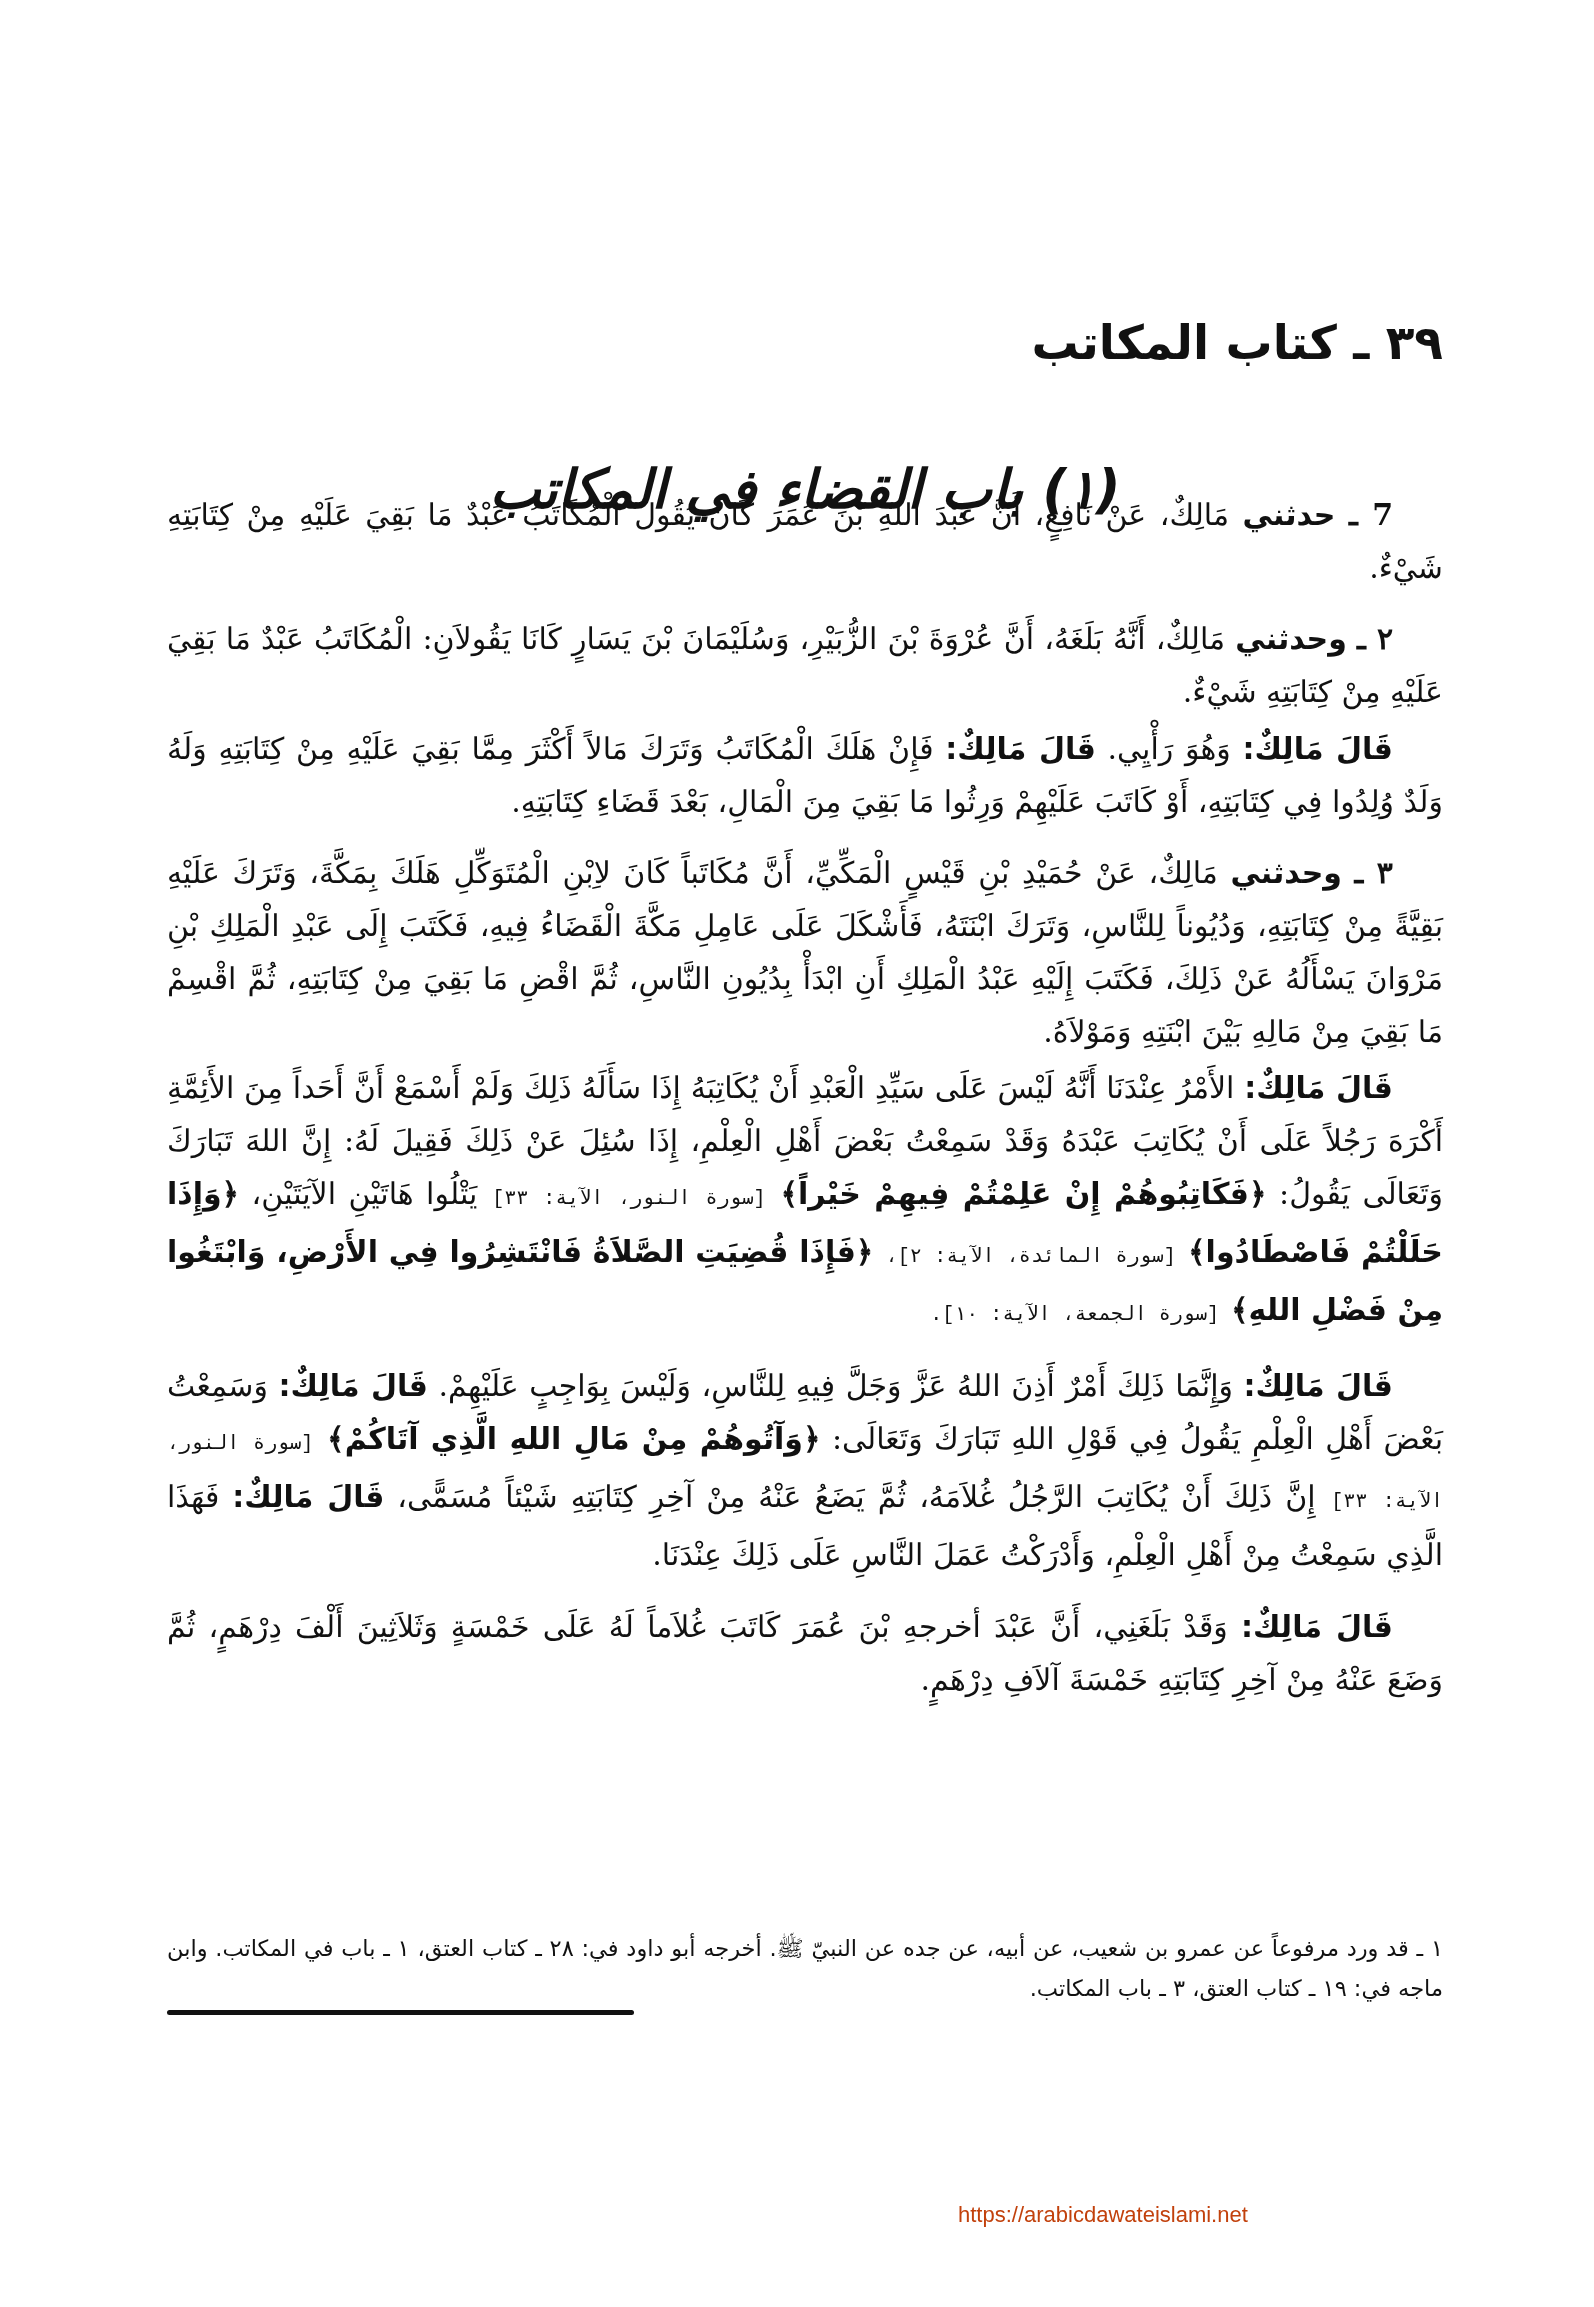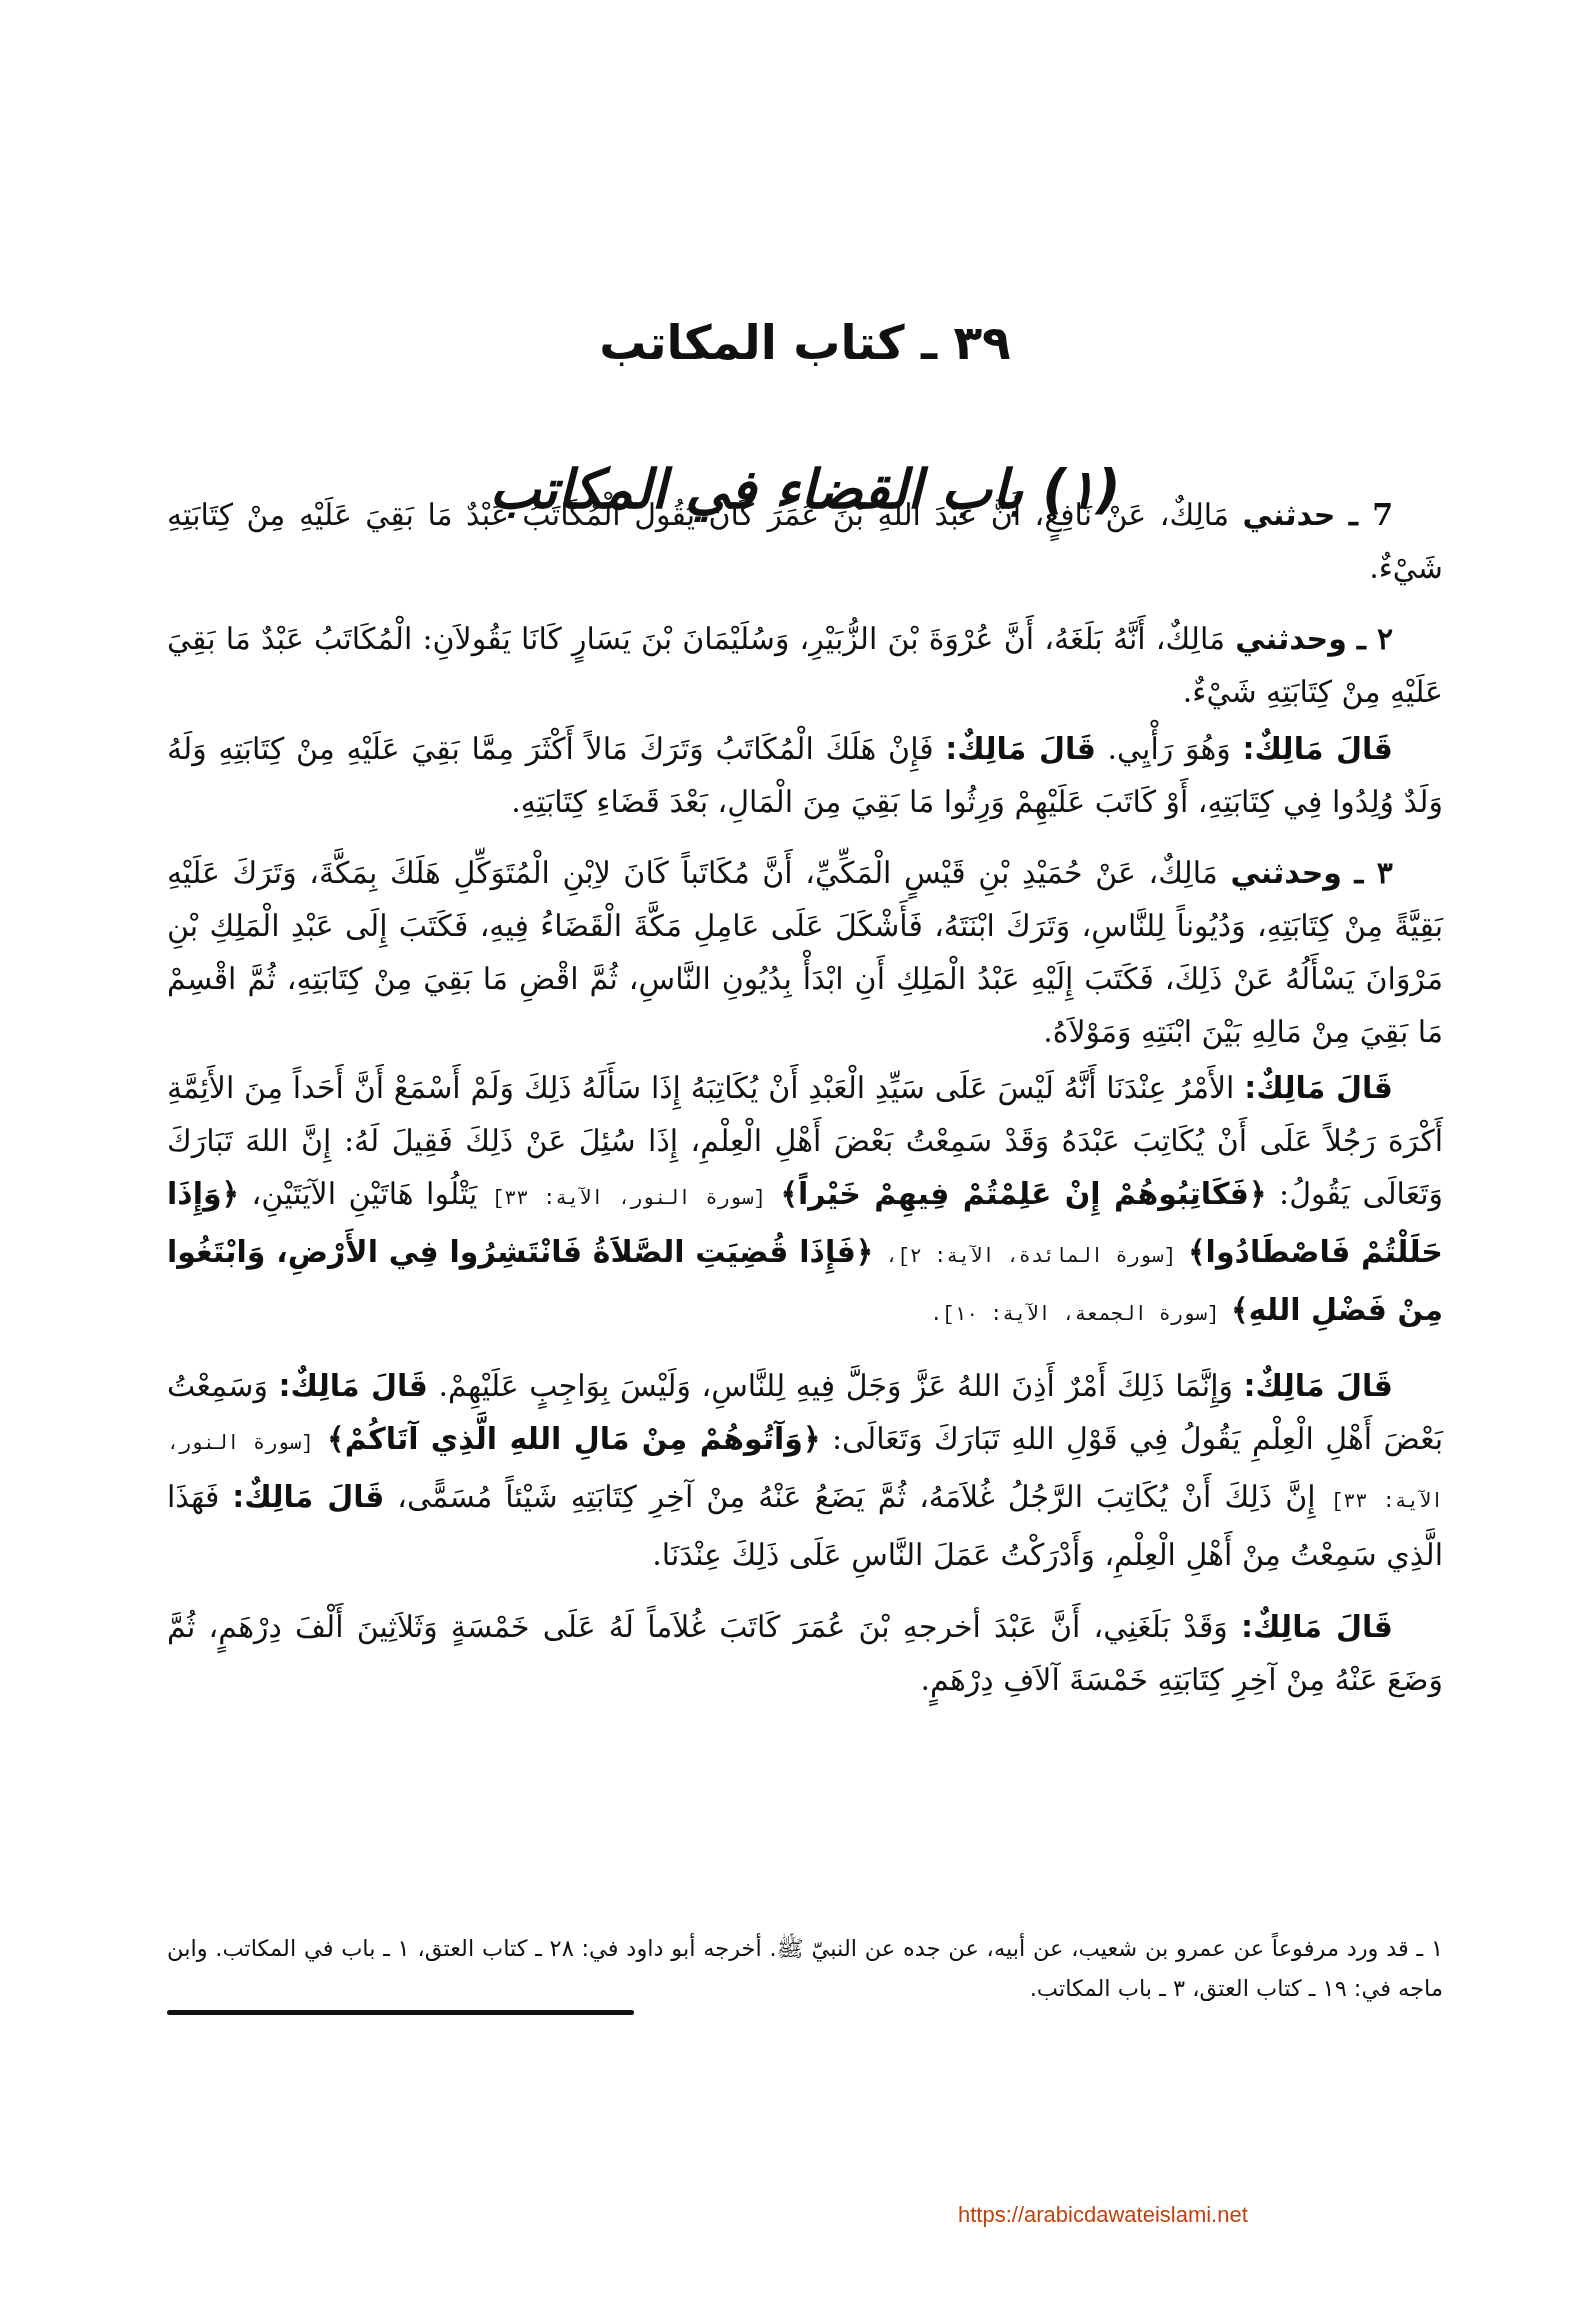--- a/index.html
+++ b/index.html
@@ -21,21 +21,20 @@
       top: 0;
       width: 1276px;
       height: 2307px;
       direction: rtl;
     }
     .book-title {
       position: absolute;
       top: 284px;
       left: 0;
       right: 0;
-      text-align: center;
       font-size: 47px;
       font-weight: bold;
       font-family: "DejaVu Sans", sans-serif;
       letter-spacing: 0;
     }
     .chapter-title {
       position: absolute;
       top: 413px;
       left: 0;
       right: 0;

